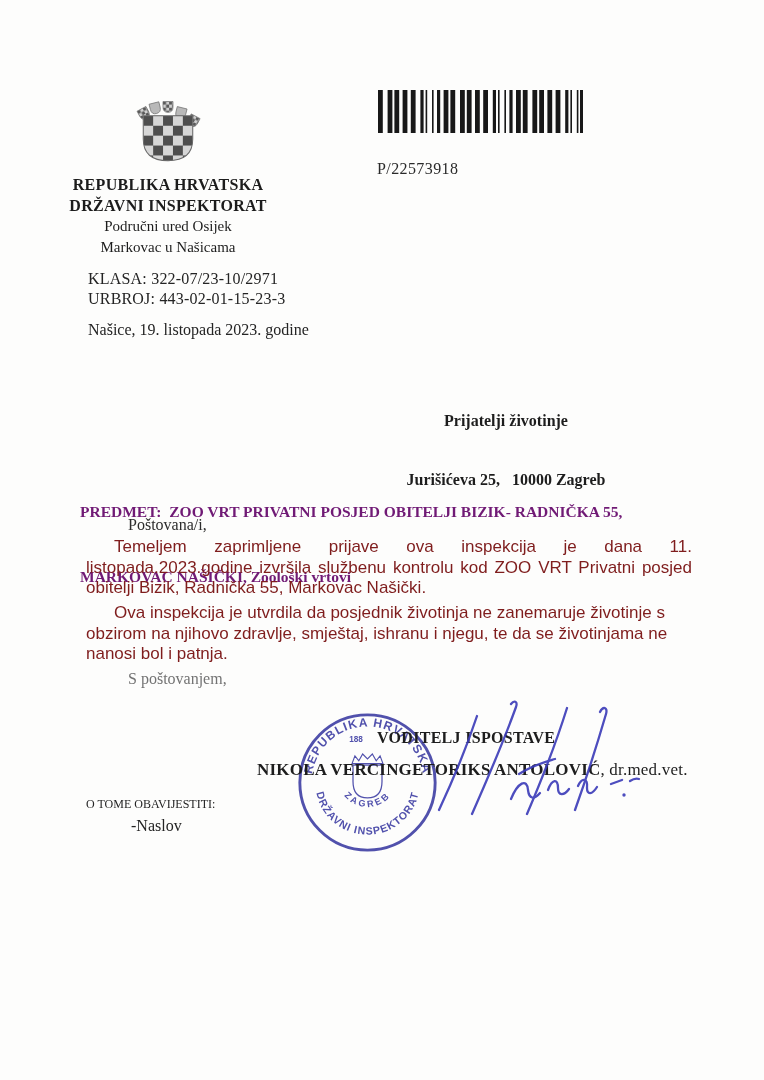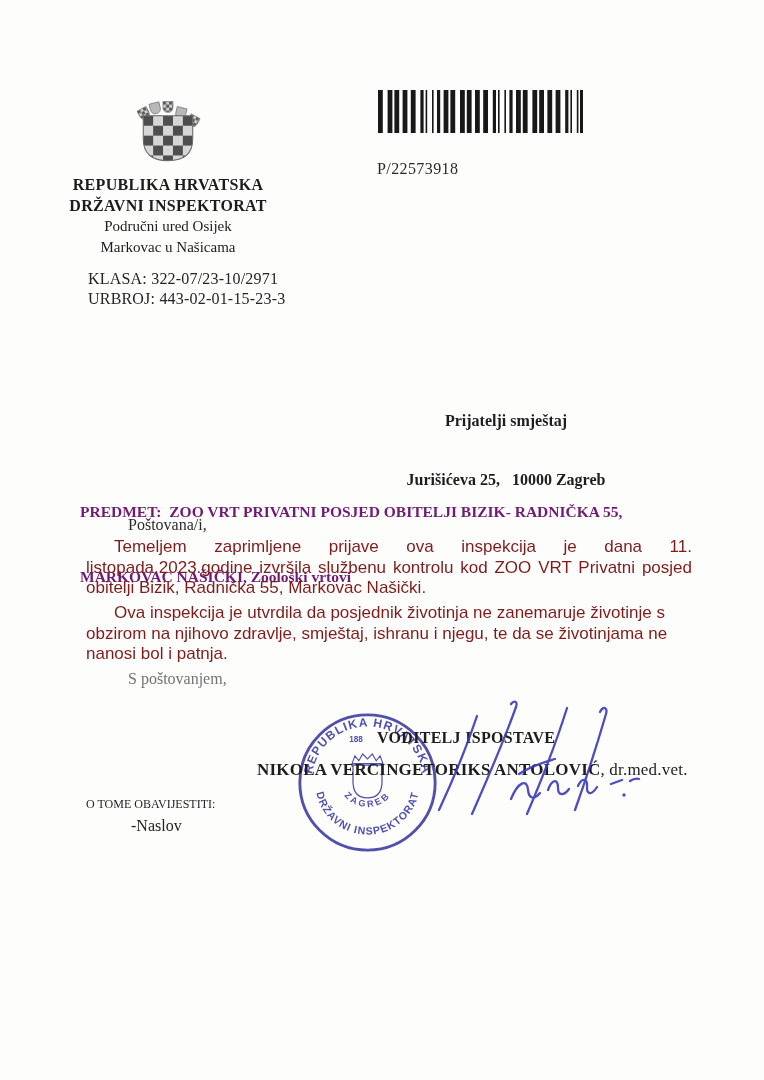--- a/index.html
+++ b/index.html
@@ -123,23 +123,24 @@
         <rect x="199.8" y="0" width="1.6" height="43" fill="#181818"></rect>
         <rect x="203" y="0" width="3" height="43" fill="#181818"></rect>
       </svg>
     <div class="barcode-number">P/22573918</div>
   </div>
 
   <div class="abs refs">
     <div>KLASA: 322-07/23-10/2971</div>
     <div>URBROJ: 443-02-01-15-23-3</div>
   </div>
+  <div class="abs dateline">Našice, 19. listopada 2023. godine</div>
 
   <div class="abs recipient">
-    <div>Prijatelji smještaj</div>
+    <div>Prijatelji životinje</div>
     <div>Jurišićeva 25,&nbsp;&nbsp; 10000 Zagreb</div>
   </div>
 
   <div class="abs subject">
     <div>PREDMET:&nbsp; ZOO VRT PRIVATNI POSJED OBITELJI BIZIK- RADNIČKA 55,</div>
     <div>MARKOVAC NAŠIČKI, Zoološki vrtovi</div>
   </div>
 
   <div class="abs salutation">Poštovana/i,</div>
   <div class="abs body-par par1">Temeljem zaprimljene prijave ova inspekcija je dana 11. listopada.2023.godine izvršila službenu kontrolu kod ZOO VRT Privatni posjed obitelji Bizik, Radnička 55, Markovac Našički.</div>

